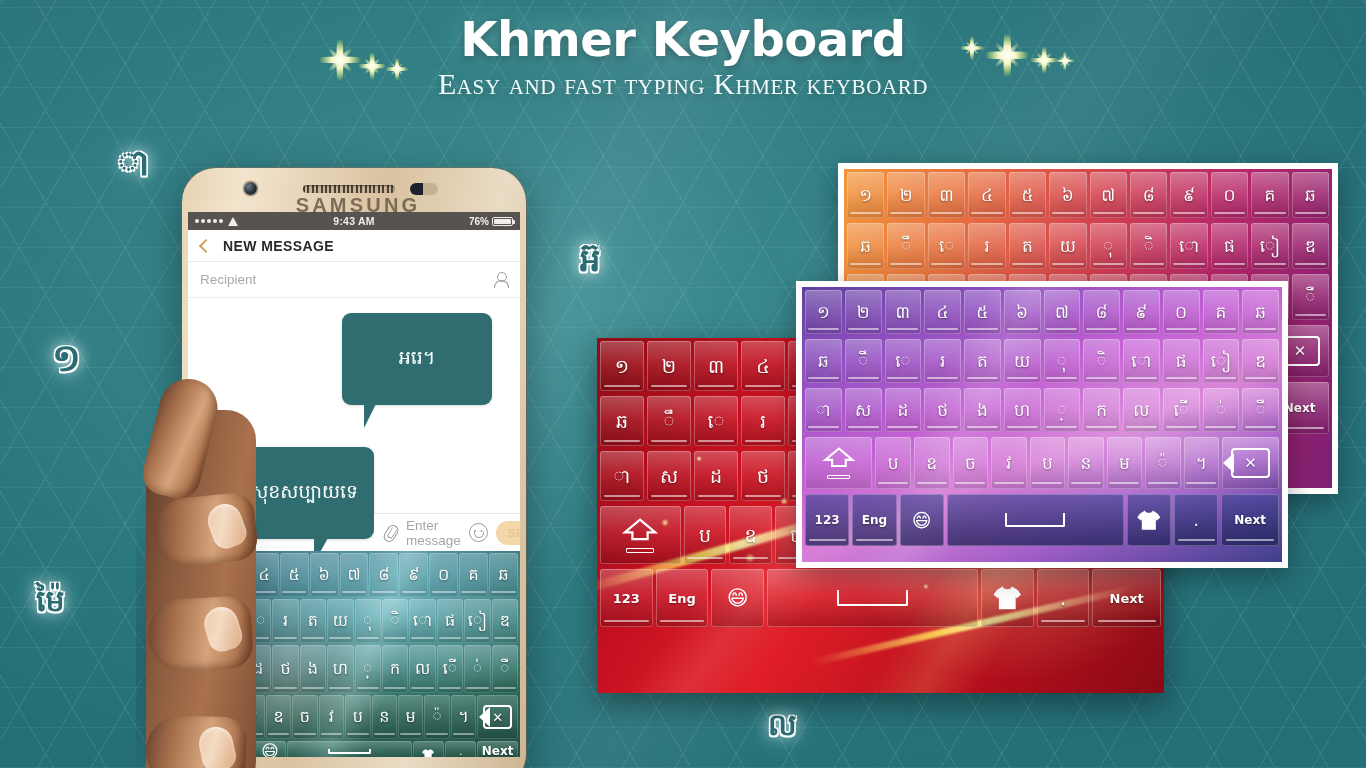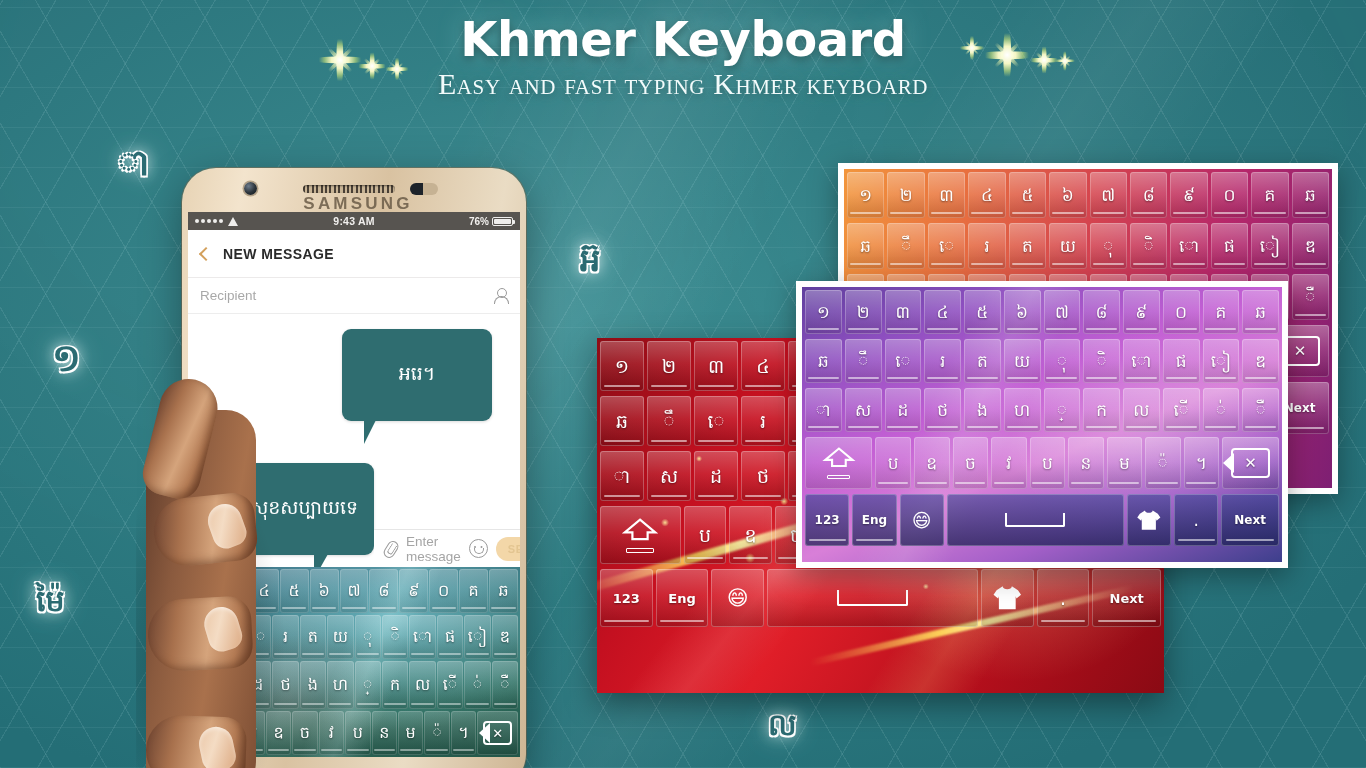--- a/index.html
+++ b/index.html
@@ -130,21 +130,21 @@
     box-shadow: inset 0 1px 2px rgba(0,0,0,.5);
   }
   .sensor {
     position: absolute; left: 228px; top: 15px; width: 28px; height: 12px;
     border-radius: 7px;
     background: linear-gradient(90deg, #1d232a 0 46%, #c6b293 46% 100%);
   }
   .brand {
     position: absolute; top: 26px; left: 8px; right: 0; text-align: center;
     font-family: "Liberation Sans", sans-serif;
-    font-size: 17px; font-weight: bold; letter-spacing: 3.2px;
+    font-size: 20px; font-weight: bold; letter-spacing: 3.2px;
     color: #6b5c48; opacity: .85;
   }
   .screen {
     position: relative;
     width: 332px; height: 545px;
     background: #ffffff;
     overflow: hidden;
   }
   
   .statusbar {
@@ -166,21 +166,21 @@
     border-bottom: 9px solid #efeeec;
   }
   .sb-time { flex: 0 0 auto; font-size: 10.5px; letter-spacing: .2px; }
   .sb-right { flex: 1; display: flex; align-items: center; justify-content: flex-end; gap: 3px; }
   .batt { width: 21px; height: 9px; border: 1.3px solid #efeeec; border-radius: 2px; position: relative; }
   .batt::after { content:""; position:absolute; left:1px; top:1px; bottom:1px; width: 17px; background:#efeeec; border-radius:1px;}
   .batt::before { content:""; position:absolute; right:-3.4px; top:2.3px; width:2px; height:4px; background:#efeeec; border-radius:0 1px 1px 0;}
 
   
   .appbar {
-    height: 48px; display: flex; align-items: center;
+    height: 32px; display: flex; align-items: center;
     padding: 0 10px; gap: 12px;
     border-bottom: 1px solid #eceaea; background: #fff;
   }
   .backchev {
     width: 10px; height: 10px;
     border-left: 2.4px solid #d3a05c; border-bottom: 2.4px solid #d3a05c;
     transform: rotate(45deg); margin-left: 3px;
   }
   .appbar-title { font-size: 14px; font-weight: bold; color: #2a2a2a; letter-spacing: .4px; }
 

